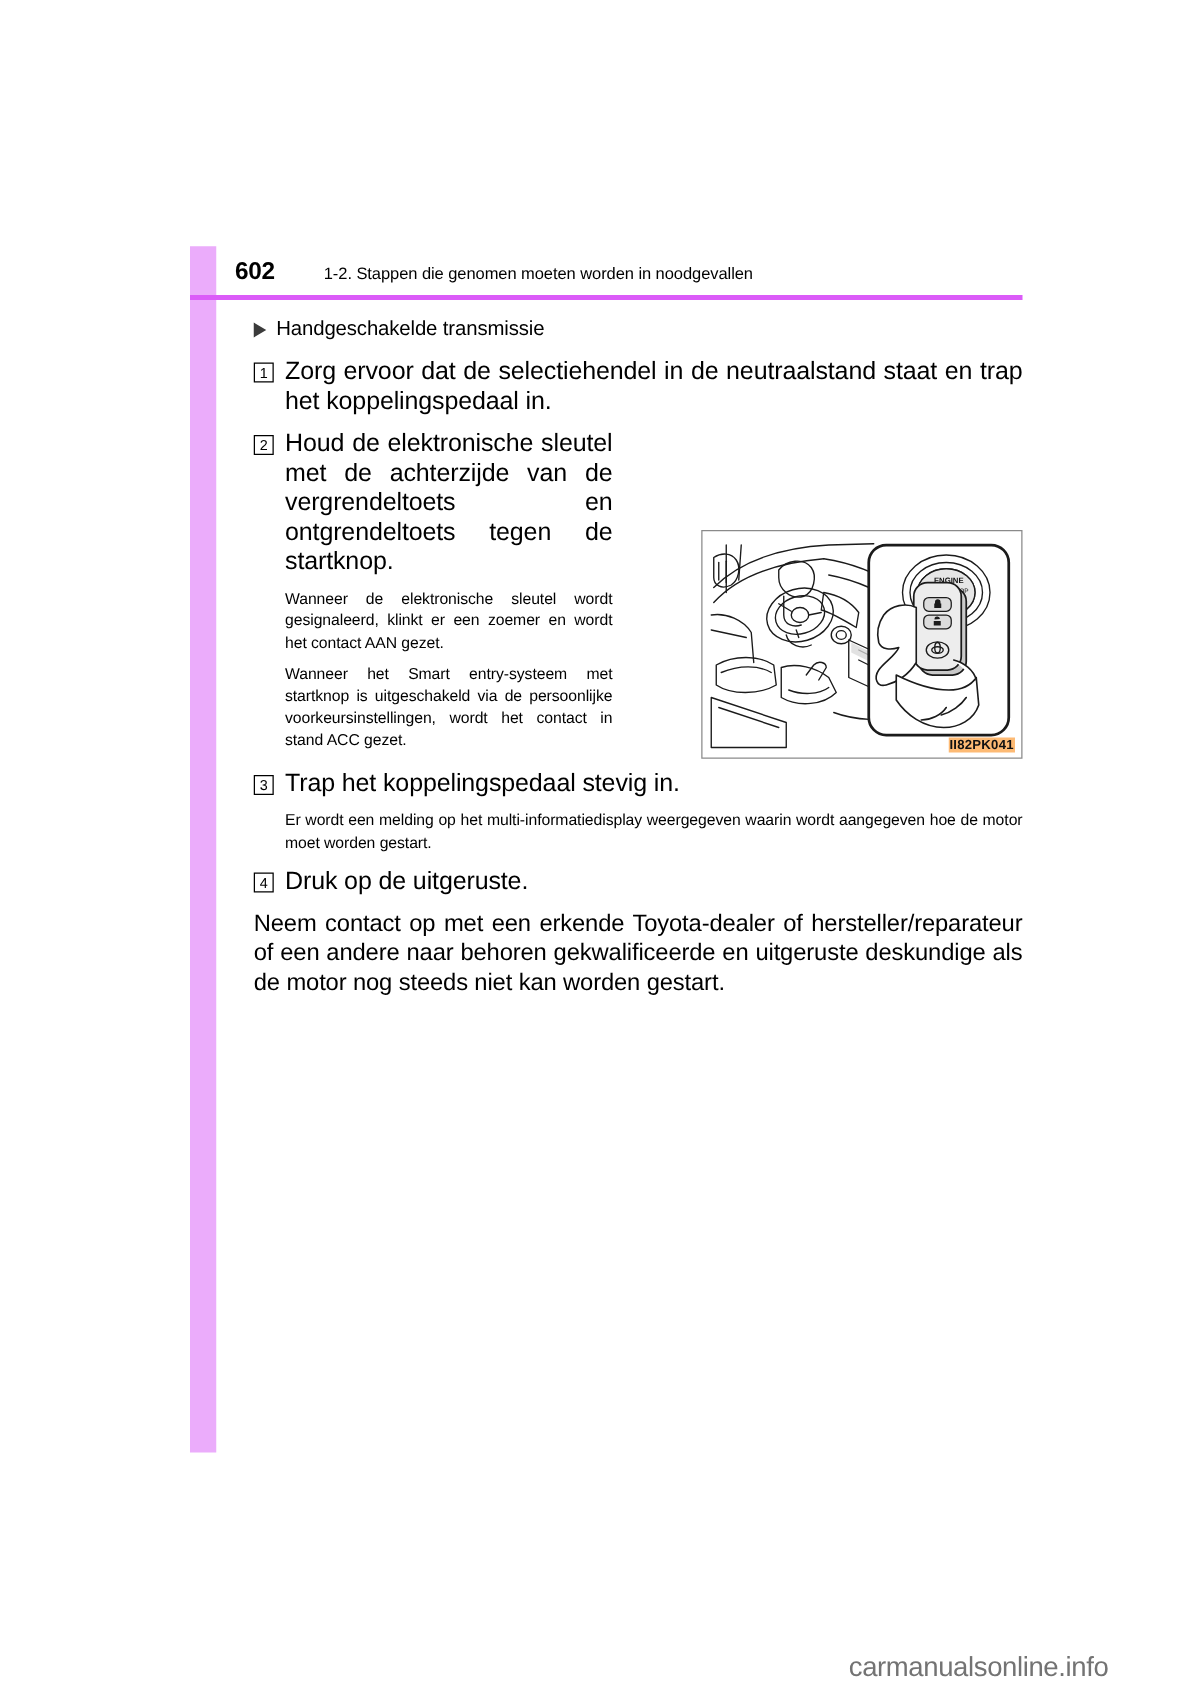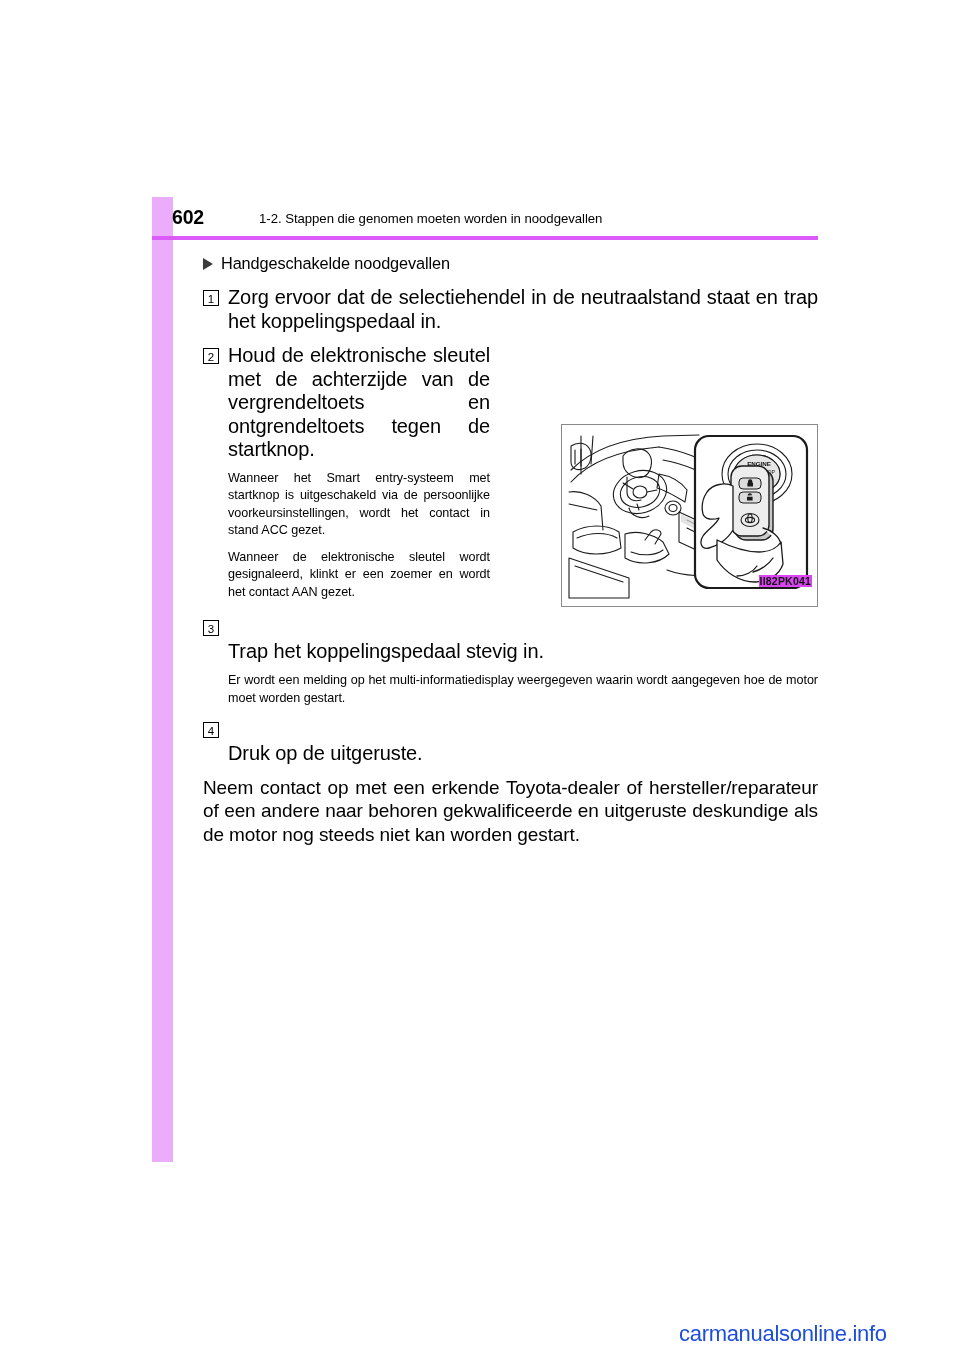--- a/index.html
+++ b/index.html
@@ -29,21 +29,21 @@
   
   #page-header {
     position: absolute;
     left: 152px;
     top: 205px;
     width: 666px;
     height: 32px;
   }
   #page-number {
     position: absolute;
-    left: 20px;
+    left: 36px;
     top: 0px;
     font-size: 19.5px;
     font-weight: bold;
     letter-spacing: -0.2px;
     line-height: 24px;
   }
   #header-title {
     position: absolute;
     left: 107px;
     top: 4px;
@@ -113,21 +113,21 @@
   .step-body {
     flex: 1 1 auto;
     min-width: 0;
   }
   .step-title {
     font-size: 20px;
     line-height: 23.5px;
     text-align: justify;
     letter-spacing: -0.1px;
   }
-  .step-title.nojust { text-align: left; margin-top: 24px; }
+  .step-title.nojust { text-align: left; }
 
   .sub-para {
     font-size: 12.6px;
     line-height: 17.6px;
     text-align: justify;
     margin-top: 8px;
     letter-spacing: -0.05px;
   }
   .sub-para.first { margin-top: 9px; }
 
@@ -146,83 +146,83 @@
   #figure-inner {
     position: absolute;
     left: 5px;
     top: 5px;
     right: 5px;
     bottom: 5px;
   }
   #figure-caption {
     position: absolute;
     right: 5px;
-    bottom: 19px;
+    bottom: 4px;
     font-size: 10.5px;
     font-weight: bold;
     letter-spacing: 0.2px;
     color: #111;
-    background: #d946ef;
+    background: #fdba74;
     padding: 0 1px;
     margin-left: 20px;
   }
   .narrow { width: 262px; }
 
   #closing-para {
     font-size: 19px;
     line-height: 23.5px;
     text-align: justify;
     margin-top: 10px;
     margin-left: 0px;
     letter-spacing: -0.1px;
   }
 
   
   #watermark {
     position: absolute;
     left: 679px;
     top: 1321px;
     font-size: 22px;
-    color: #1d4ed8;
+    color: #737373;
     letter-spacing: -0.3px;
     white-space: nowrap;
   }
 </style>
 </head>
 <body>
 
 <div id="side-band"></div>
 
 <div id="page-header">
   <div id="page-number">602</div>
   <div id="header-title">1-2. Stappen die genomen moeten worden in noodgevallen</div>
 </div>
 <div id="header-rule"></div>
 
 <div id="content">
 
   <div class="bullet-row">
     <div class="tri-bullet"></div>
-    <div class="bullet-text">Handgeschakelde noodgevallen</div>
+    <div class="bullet-text">Handgeschakelde transmissie</div>
   </div>
 
   <div class="step">
     <div class="step-num">1</div>
     <div class="step-body">
       <div class="step-title">Zorg ervoor dat de selectiehendel in de neutraalstand staat en trap het koppelingspedaal in.</div>
     </div>
   </div>
 
   <div id="step2-wrap">
     <div class="step">
       <div class="step-num">2</div>
       <div class="step-body">
         <div class="step-title narrow">Houd de elektronische sleutel met de achterzijde van de vergrendeltoets en ontgrendeltoets tegen de startknop.</div>
+        <div class="sub-para narrow first">Wanneer de elektronische sleutel wordt gesignaleerd, klinkt er een zoemer en wordt het contact AAN gezet.</div>
         <div class="sub-para narrow">Wanneer het Smart entry-systeem met startknop is uitgeschakeld via de persoonlijke voorkeursinstellingen, wordt het contact in stand ACC gezet.</div>
-        <div class="sub-para narrow first">Wanneer de elektronische sleutel wordt gesignaleerd, klinkt er een zoemer en wordt het contact AAN gezet.</div>
       </div>
     </div>
 
     <div id="figure">
       <div id="figure-inner">
         <svg viewBox="0 0 245 171" width="100%" height="100%" preserveAspectRatio="none">
           <rect x="0" y="0" width="245" height="171" fill="#ffffff"></rect>
           <g stroke="#1b1b1b" fill="none" stroke-width="1.1" stroke-linejoin="round" stroke-linecap="round">
 
             <path d="M4 40 C26 18 60 8 96 6 L132 5"></path>

